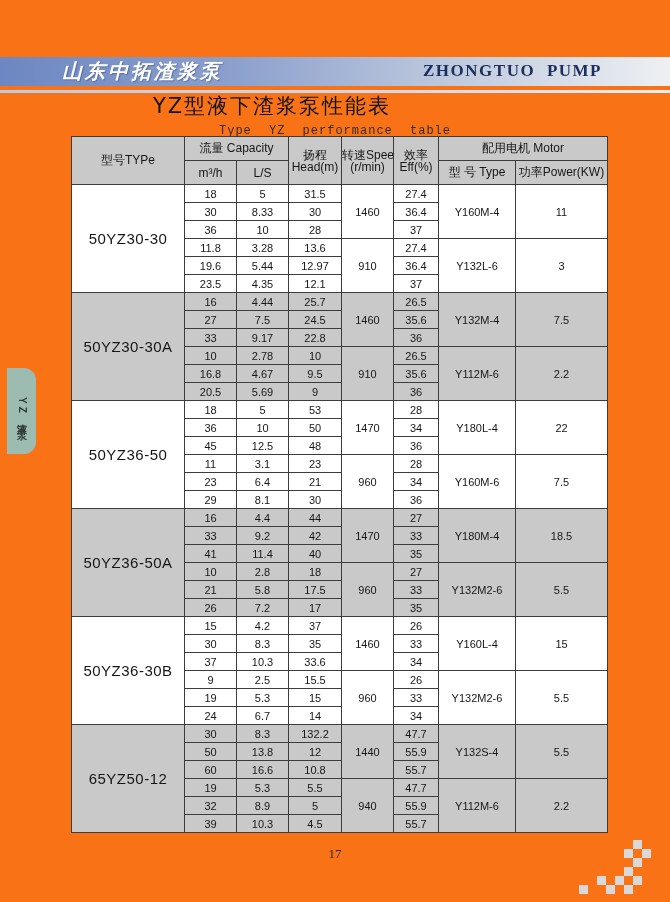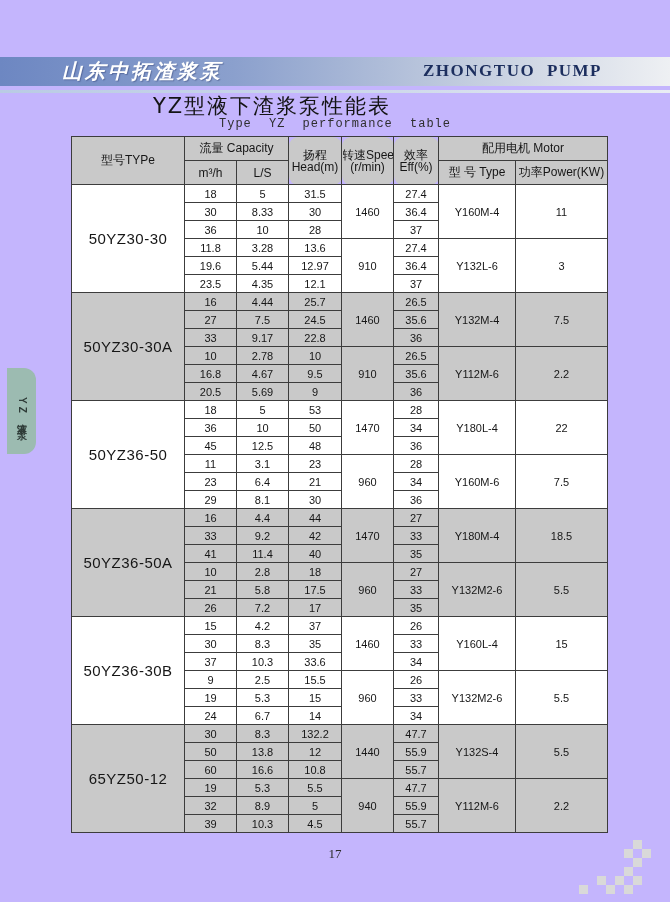--- a/index.html
+++ b/index.html
@@ -1,18 +1,18 @@
 <!DOCTYPE html>
 <html><head>
 <meta charset="utf-8">
 <style>
   html,body { margin:0; padding:0; background:#fdfdfd; }
   .page {
     position:relative; width:670px; height:902px; overflow:hidden;
-    background:#c4b5fd; font-family:"Liberation Sans", sans-serif; color:#1a1a1a;
+    background:#f97316; font-family:"Liberation Sans", sans-serif; color:#1a1a1a;
   }
 
   
   .topbar {
     position:absolute; left:0; top:57px; width:670px; height:29px;
     background:linear-gradient(90deg,#6d87c2 0%,#8ba0cd 35%,#c3cddf 70%,#eef0f3 100%);
   }
   .logo-script {
     position:absolute; left:62px; top:1px; color:#ffffff;
     font-family:"DejaVu Sans", sans-serif; font-style:italic; font-weight:bold;
@@ -29,21 +29,21 @@
     background:linear-gradient(90deg,#b9cbe4 0%,#cfdaeb 60%,#e9edf4 100%);
   }
 
   
   .title-zh {
     position:absolute; left:0; top:92px; width:544px; text-align:center;
     font-size:21px; letter-spacing:2px; color:#141414;
     font-family:"DejaVu Sans", sans-serif;
   }
   .title-en {
-    position:absolute; left:0; top:117px; width:670px; text-align:center;
+    position:absolute; left:0; top:124px; width:670px; text-align:center;
     font-family:"Liberation Mono", monospace; font-size:12px; color:#2e2e2e;
     letter-spacing:1px; word-spacing:9px;
   }
 
   
   .side-tab {
     position:absolute; left:7px; top:368px; width:29px; height:86px;
     background:#9cbbb1; border-radius:0 12px 12px 0;
     display:flex; align-items:center; justify-content:center;
   }
@@ -61,21 +61,21 @@
   table.perf th, table.perf td {
     border:1px solid #3c3c3c; text-align:center; vertical-align:middle;
     padding:0; overflow:hidden; white-space:nowrap;
   }
   table.perf th {
     font-weight:normal; background:#c9c9c9; height:23px; font-size:12px;
   }
   table.perf td { height:17px; background:#ffffff; }
   table.perf td.shaded { background:#c9c9c9; }
   td.model-cell { letter-spacing:.5px; font-size:15px; }
-  .hdr2 { line-height:12px; font-size:11.5px;border-radius:9px; }
+  .hdr2 { line-height:12px; font-size:11.5px; }
 
   
   .page-number {
     position:absolute; left:0; top:846px; width:670px; text-align:center;
     font-family:"Liberation Serif", serif; font-size:13px; color:#2b2b2b;
   }
   .pixel-decoration { position:absolute; left:575px; top:838px; }
 </style>
 </head>
 <body>

